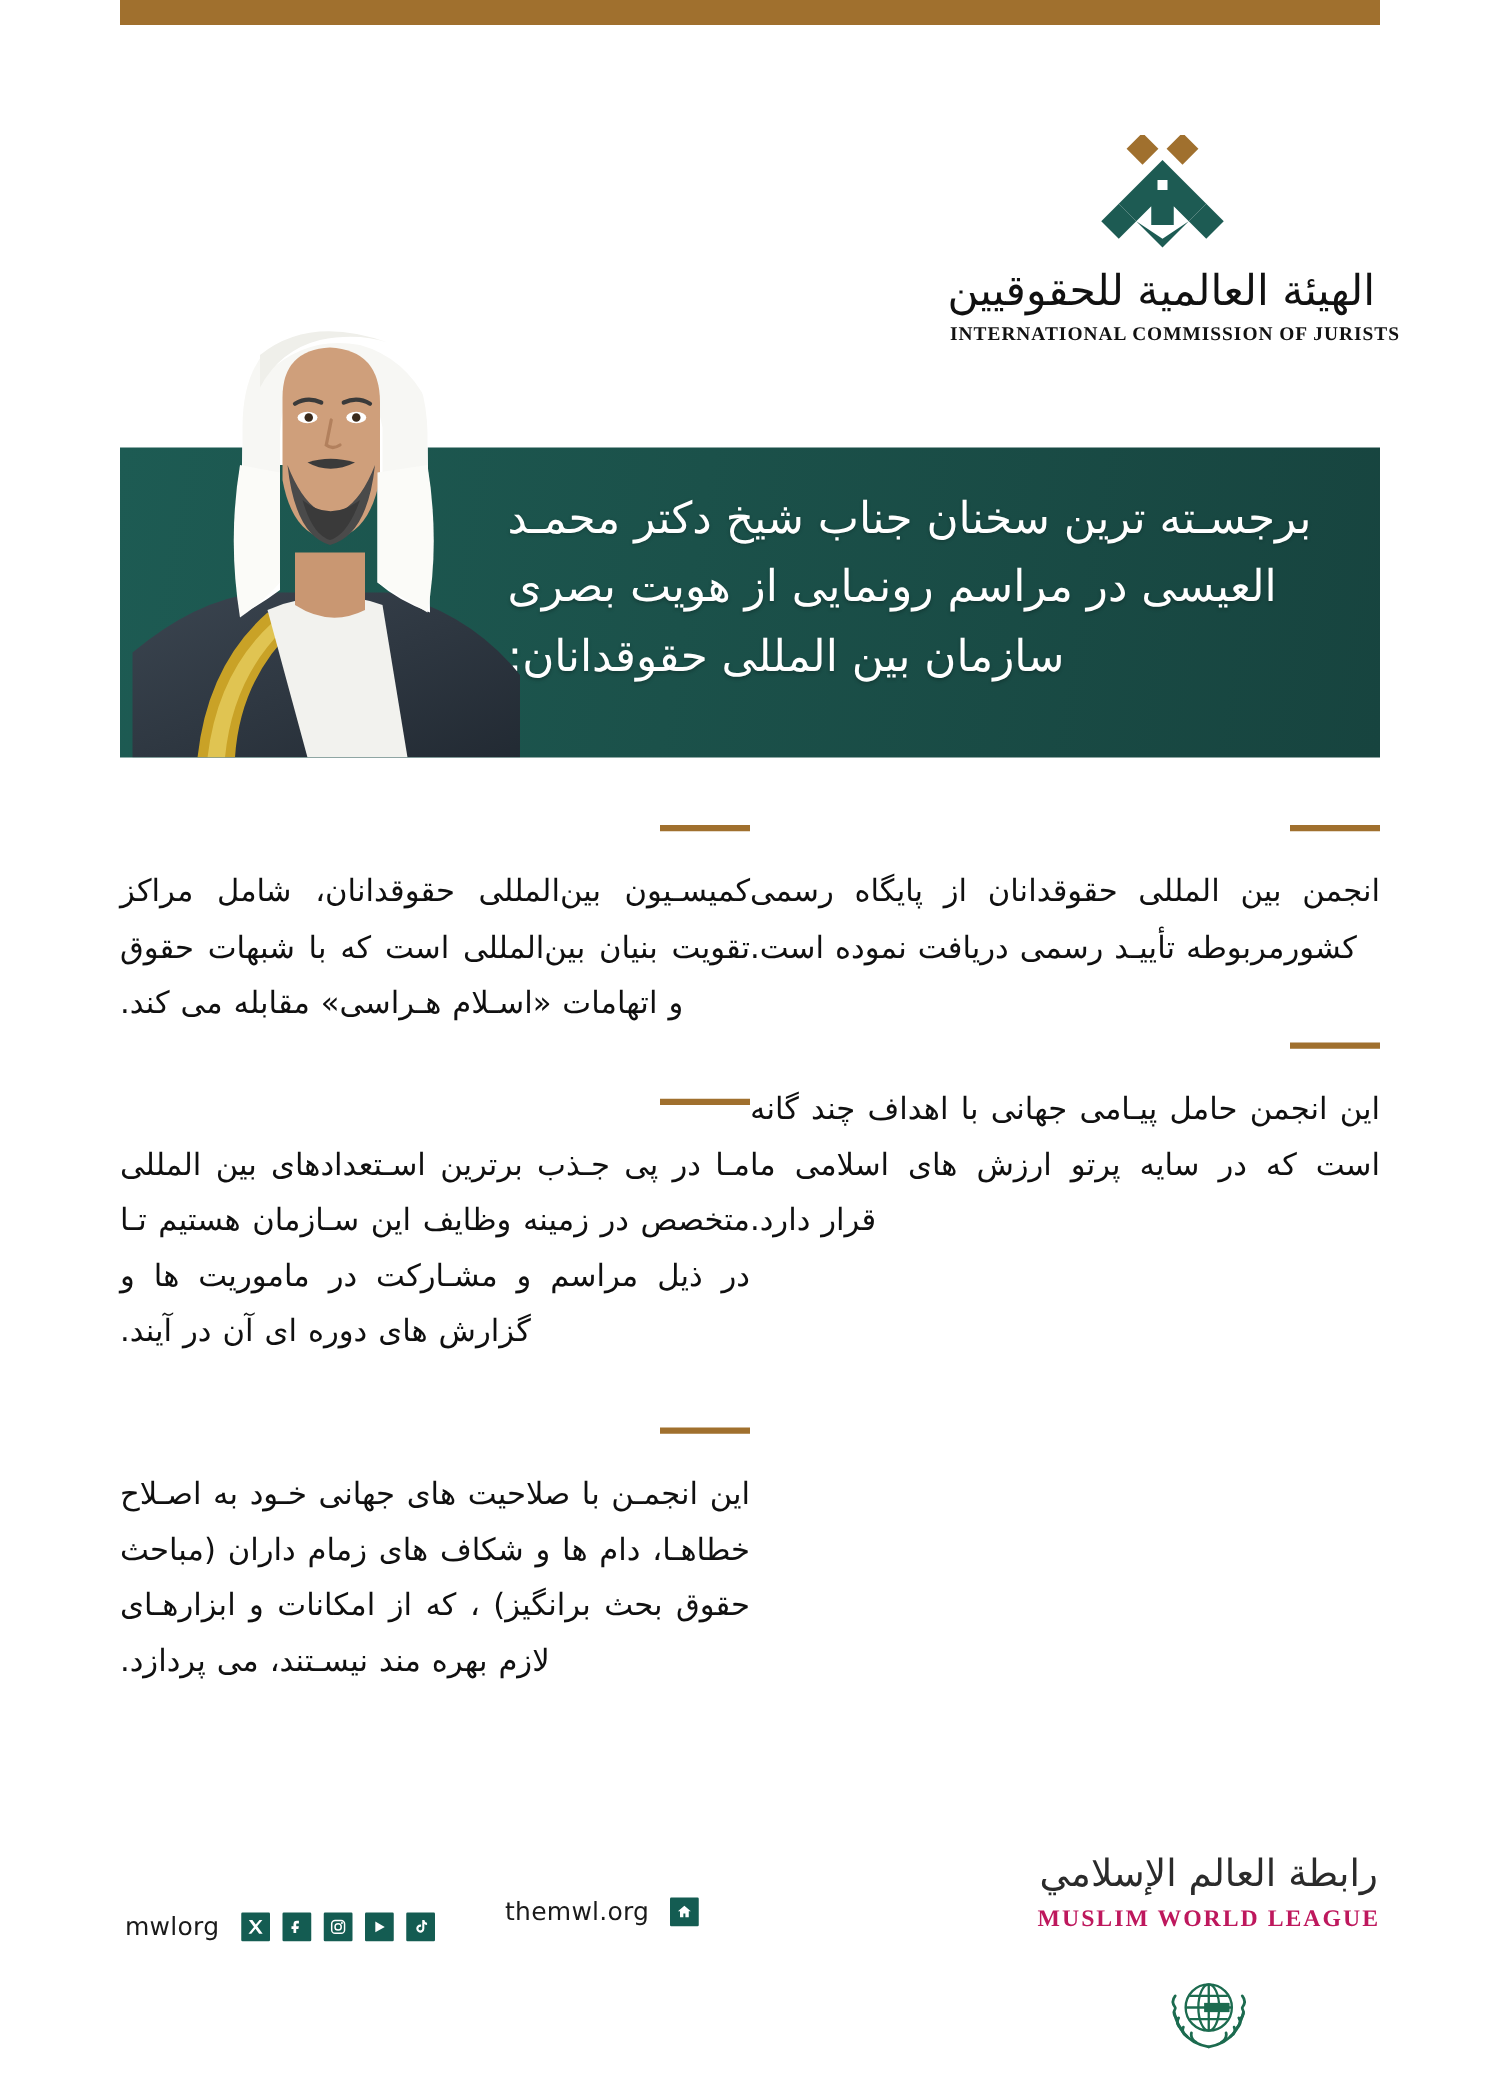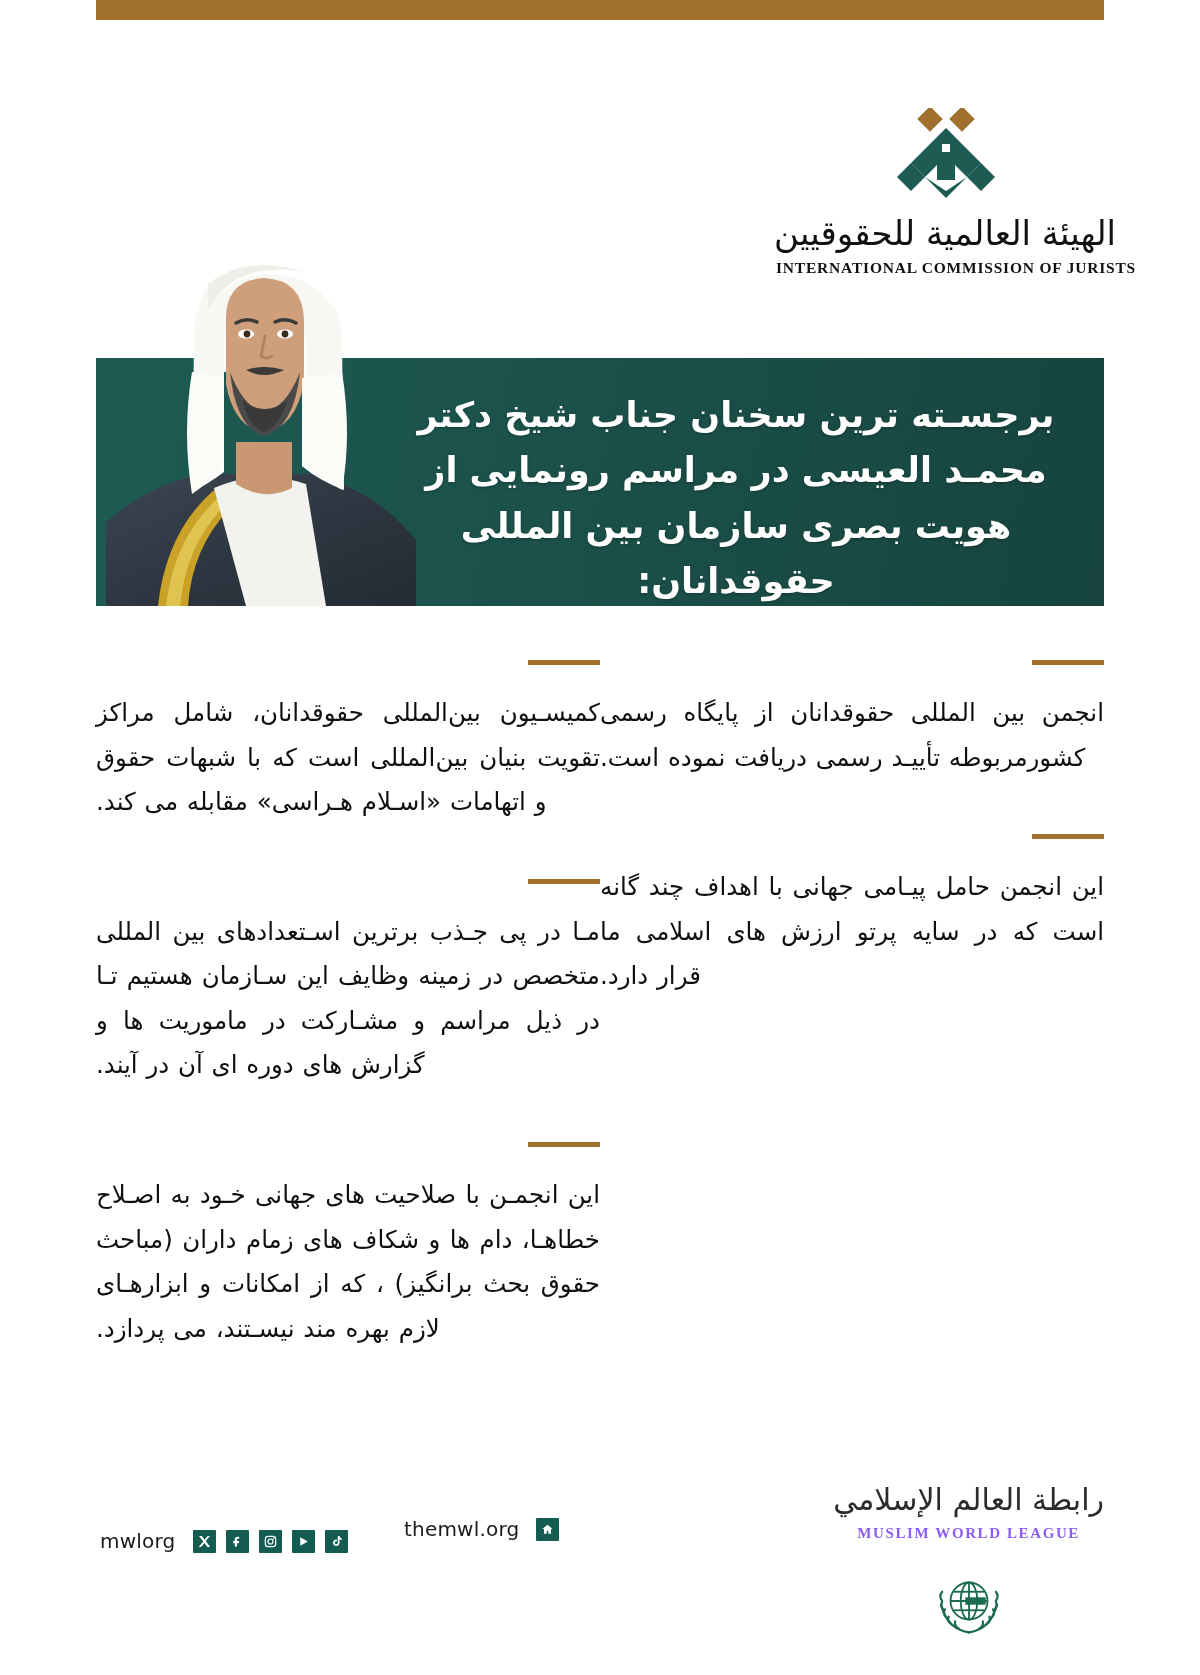--- a/index.html
+++ b/index.html
@@ -14,21 +14,21 @@
   .page{position:relative;width:1200px;height:1675px;background:#fff;}
 
   
   .topbar{
     position:absolute;top:0;left:96px;width:1008px;height:20px;
     background:#a0702e;
   }
 
   
   .icj-logo{
-    position:absolute;top:108px;right:84px;
+    position:absolute;top:108px;right:100px;
     width:340px;text-align:center;
   }
   .icj-mark{width:130px;height:100px;margin:0 auto;display:block;}
   .icj-ar{
     font-size:34px;color:#111;letter-spacing:0;margin-top:8px;
     font-family:"DejaVu Sans","Liberation Sans",sans-serif;
     line-height:1;white-space:nowrap;direction:rtl;
   }
   .icj-en{
     font-family:"Liberation Serif","DejaVu Serif",serif;
@@ -37,22 +37,22 @@
   }
 
   
   .hero{
     position:absolute;left:96px;top:358px;width:1008px;height:248px;
     background:linear-gradient(100deg,#1d5b53 0%,#1b514a 45%,#17443f 100%);
     overflow:visible;
   }
   .hero-title{
     position:absolute;right:38px;top:30px;width:660px;
-    color:#ffffff;direction:rtl;text-align:center;
-    font-size:35px;line-height:1.58;font-weight:700;
+    color:#ffffff;direction:rtl;text-align:left;
+    font-size:35px;line-height:1.58;font-weight:400;
     font-family:"DejaVu Sans","Liberation Sans",sans-serif;
     text-shadow:0 1px 3px rgba(0,0,0,.25);
   }
 
   
   .portrait{
     position:absolute;left:96px;top:222px;width:330px;height:384px;
     overflow:hidden;
   }
   .portrait svg{display:block;}
@@ -108,21 +108,21 @@
     direction:ltr;
   }
   .mwl-text{text-align:center;}
   .mwl-ar{
     font-size:30px;color:#2b2b2b;direction:rtl;line-height:1;
     white-space:nowrap;
     font-family:"DejaVu Sans","Liberation Sans",sans-serif;
   }
   .mwl-en{
     font-family:"Liberation Serif","DejaVu Serif",serif;
-    font-size:15px;letter-spacing:1.6px;font-weight:700;color:#8b5cf6;
+    font-size:19px;letter-spacing:1.6px;font-weight:700;color:#be185d;
     margin-top:10px;white-space:nowrap;
   }
   .mwl-emblem{width:74px;height:74px;}
 </style>
 </head>
 <body>
 
 <div class="page">
 
   <div class="topbar"></div>

